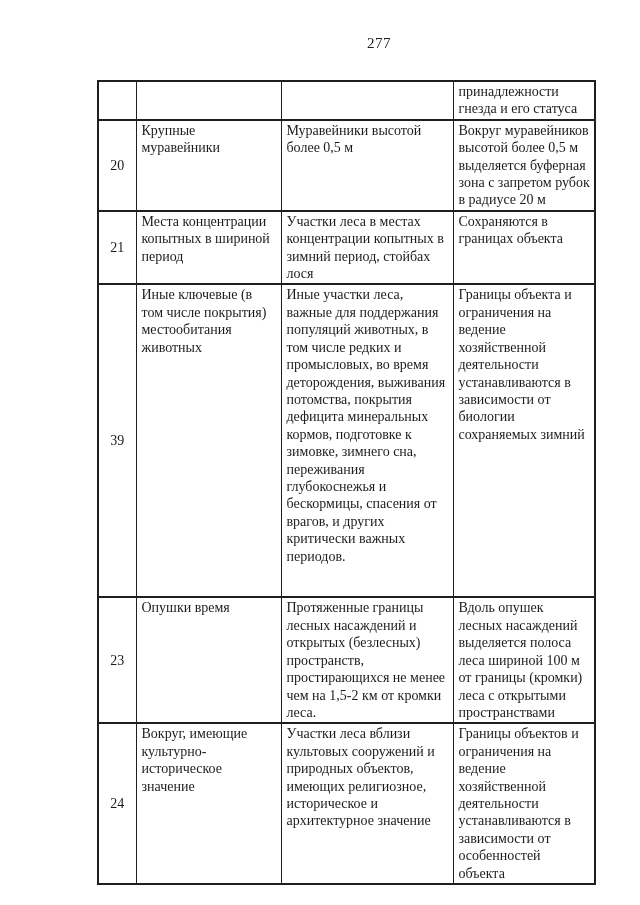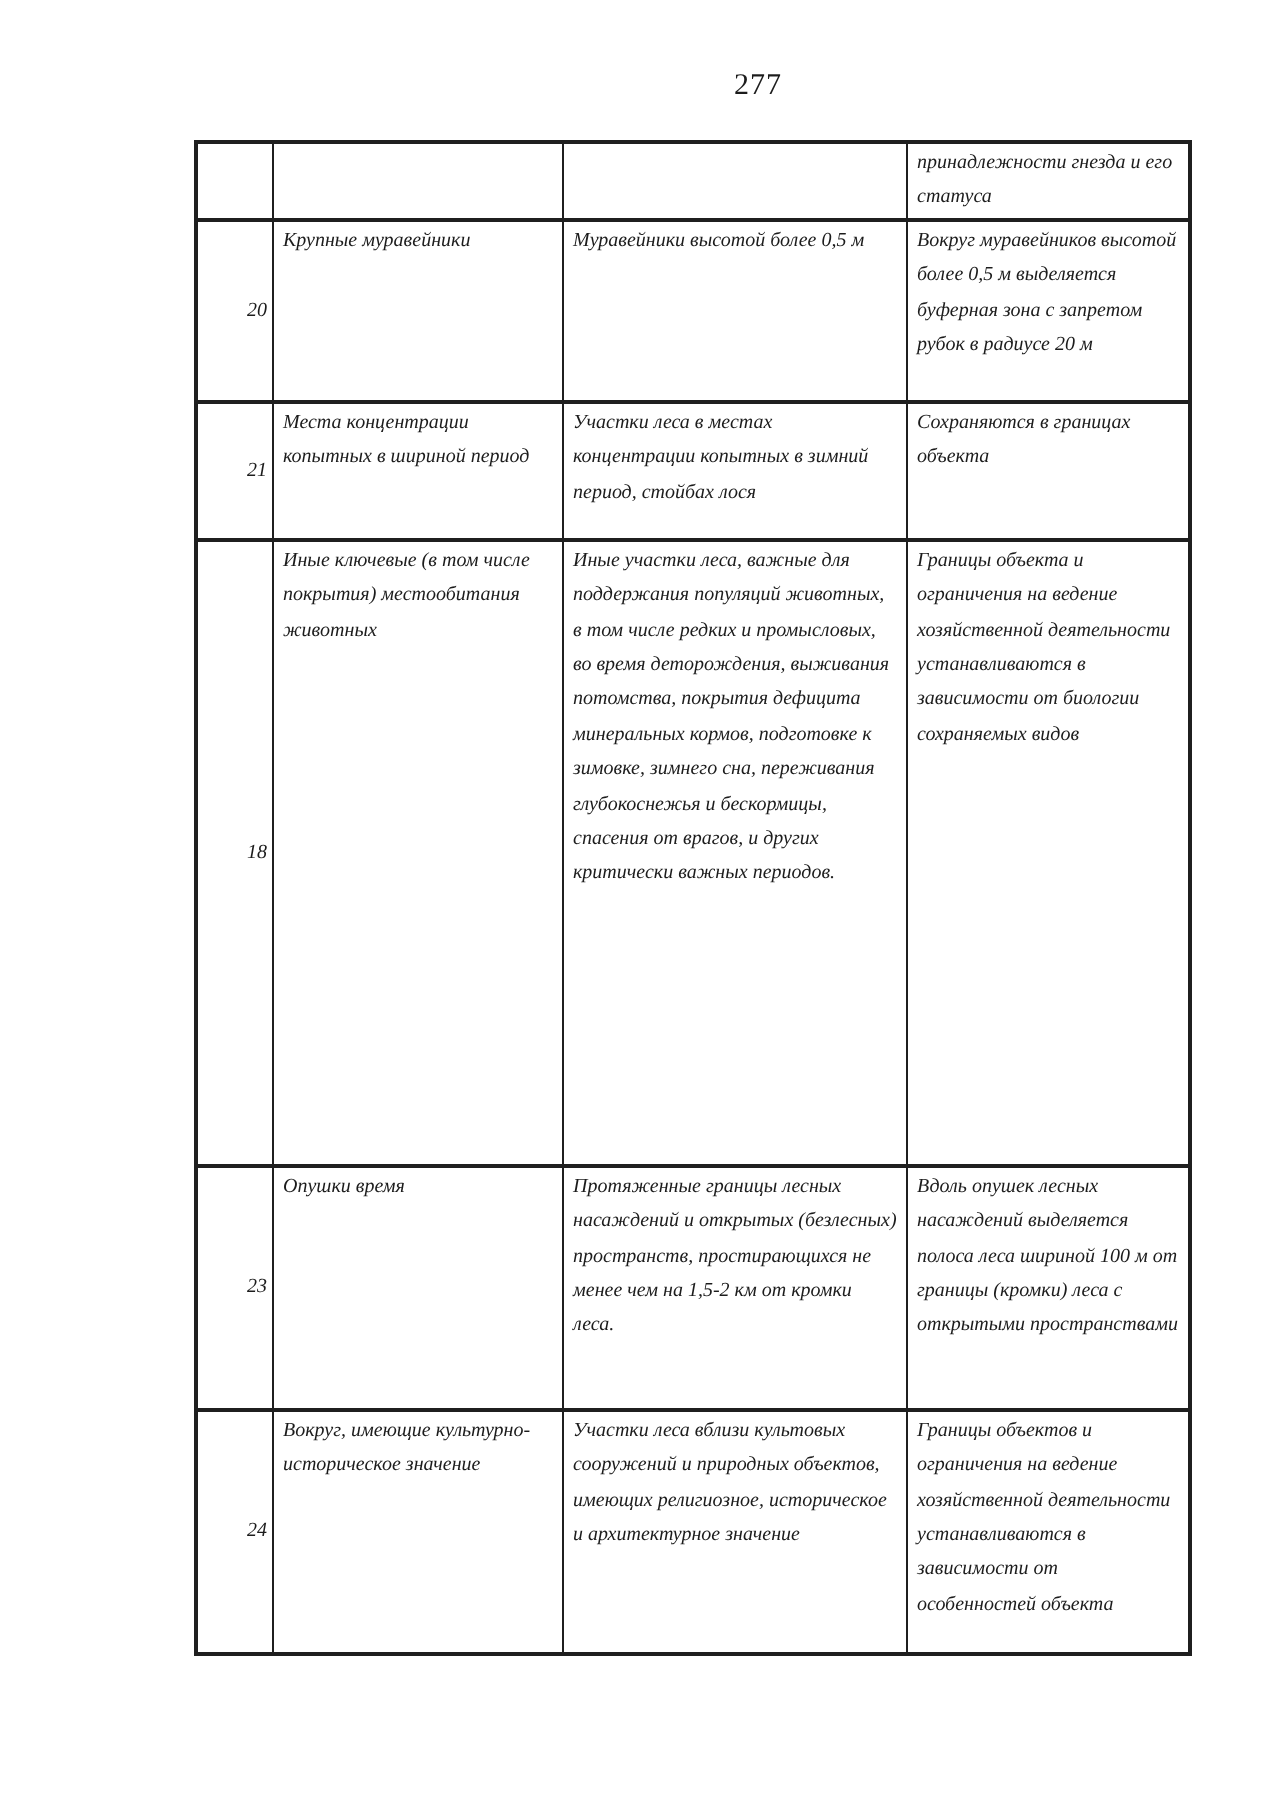--- a/index.html
+++ b/index.html
@@ -19,41 +19,40 @@
     top: 35px;
     left: 0;
     width: 758px; 
     text-align: center;
     font-size: 15px;
     letter-spacing: 0.5px;
   }
   table.doc-table {
     position: absolute;
     left: 97px;
-    top: 70px;
+    top: 80px;
     width: 497px;
     border-collapse: collapse;
     table-layout: fixed;
-    font-size: 10px;
+    font-size: 14px;
     line-height: 17.4px;
-    font-style: italic;
   }
   table.doc-table td {
     border: 2px solid #1f1f1f;
     border-left-width: 1px;
     border-right-width: 1px;
     vertical-align: top;
     padding: 1px 4px 1px 5px;
     overflow: hidden;
   }
   table.doc-table td:first-child { border-left-width: 2px; }
   table.doc-table td:last-child  { border-right-width: 2px; }
   table.doc-table td.num-cell {
     vertical-align: middle;
-    text-align: right;
+    text-align: center;
     padding: 1px 2px;
   }
   tr.r1 { height: 35px; }
   tr.r2 { height: 91px; }
   tr.r3 { height: 69px; }
   tr.r4 { height: 313px; }
   tr.r5 { height: 122px; }
   tr.r6 { height: 122px; }
 </style>
 </head>
@@ -81,24 +80,24 @@
       <td>Муравейники высотой более 0,5 м</td>
       <td>Вокруг муравейников высотой более 0,5 м выделяется буферная зона с запретом рубок в радиусе 20 м</td>
     </tr>
     <tr class="r3">
       <td class="num-cell">21</td>
       <td>Места концентрации копытных в шириной период</td>
       <td>Участки леса в местах концентрации копытных в зимний период, стойбах лося</td>
       <td>Сохраняются в границах объекта</td>
     </tr>
     <tr class="r4">
-      <td class="num-cell">18</td>
+      <td class="num-cell">39</td>
       <td>Иные ключевые (в том числе покрытия) местообитания животных</td>
       <td>Иные участки леса, важные для поддержания популяций животных, в том числе редких и промысловых, во время деторождения, выживания потомства, покрытия дефицита минеральных кормов, подготовке к зимовке, зимнего сна, переживания глубокоснежья и бескормицы, спасения от врагов, и других критически важных периодов.</td>
-      <td>Границы объекта и ограничения на ведение хозяйственной деятельности устанавливаются в зависимости от биологии сохраняемых видов</td>
+      <td>Границы объекта и ограничения на ведение хозяйственной деятельности устанавливаются в зависимости от биологии сохраняемых зимний</td>
     </tr>
     <tr class="r5">
       <td class="num-cell">23</td>
       <td>Опушки время</td>
       <td>Протяженные границы лесных насаждений и открытых (безлесных) пространств, простирающихся не менее чем на 1,5-2 км от кромки леса.</td>
       <td>Вдоль опушек лесных насаждений выделяется полоса леса шириной 100 м от границы (кромки) леса с открытыми пространствами</td>
     </tr>
     <tr class="r6">
       <td class="num-cell">24</td>
       <td>Вокруг, имеющие культурно-историческое значение</td>

